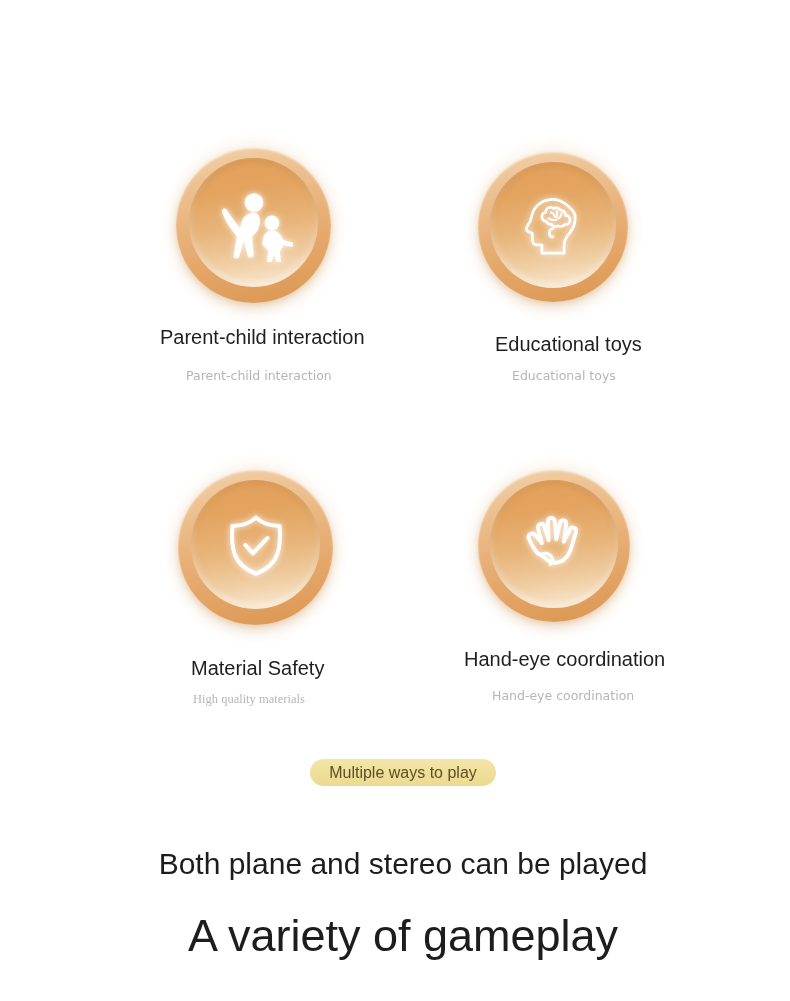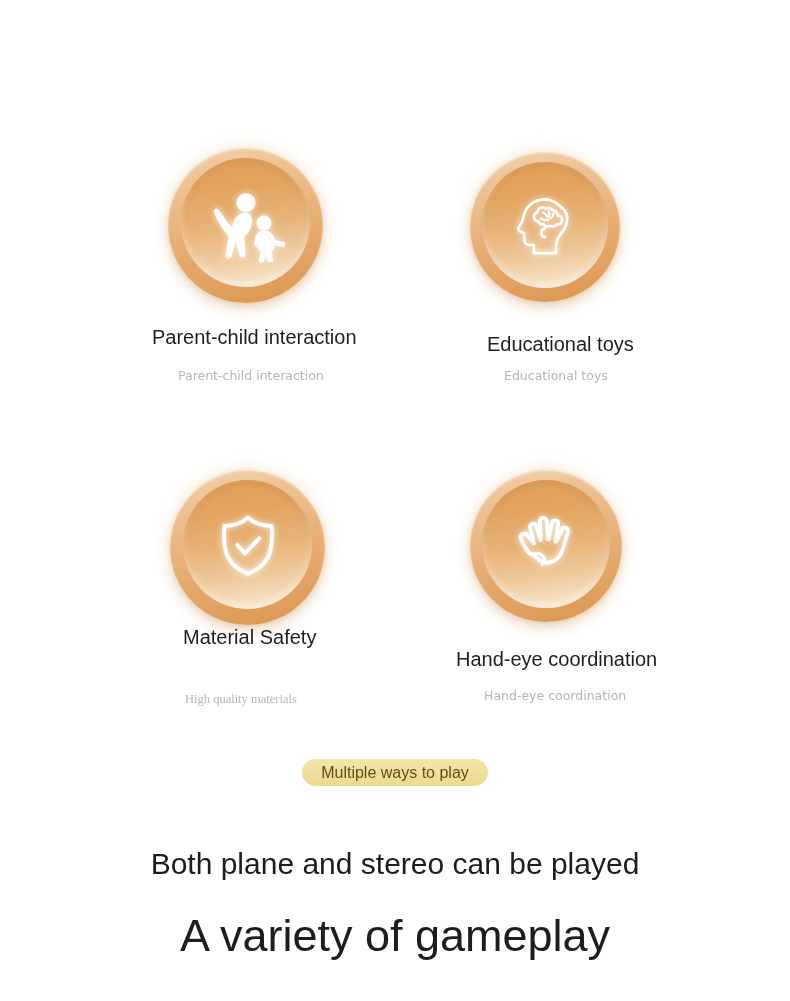--- a/index.html
+++ b/index.html
@@ -13,20 +13,21 @@
     position: relative;
     overflow: hidden;
     font-family: "Liberation Sans", sans-serif;
     -webkit-font-smoothing: antialiased;
   }
 
   .page {
     position: absolute;
     inset: 0;
     background: #ffffff;
+    margin-left: 8px;
   }
 
   
   .feature {
     position: absolute;
   }
 
   .coin-wrap {
     position: absolute;
     left: 0;
@@ -271,21 +272,21 @@
                        c-14 -6 -24 -14 -28 -26
                        c-4 -11 -4 -24 -3 -37
                        c11 0 22 -3 31 -11 z"></path>
               <path d="M36 50 l10 11 l19 -20"></path>
             </g>
           </svg>
         </div>
       </div>
     </div>
 
-    <div class="feature-title" style="left:183px; top:625px;">Material Safety</div>
+    <div class="feature-title" style="left:183px; top:656px;">Material Safety</div>
     <div class="feature-sub" style="left:185px; top:691px;font-family:Liberation Serif, serif;">High quality materials</div>
   </div>
 
   <div class="feature" style="left:0px; top:0px;">
 
     <div class="coin-wrap" style="left:462px; top:462px; width:168px; height:168px;">
       <div class="coin-halo" style="left:0px; top:0px; width:168px; height:168px;"></div>
       <div class="coin-ring" style="left:8px; top:8px; width:152px; height:152px;">
         <div class="coin-face" style="left:12px; top:10px; width:128px; height:128px;">
           <svg class="coin-icon" width="76" height="76" viewBox="0 0 100 100" aria-hidden="true">

